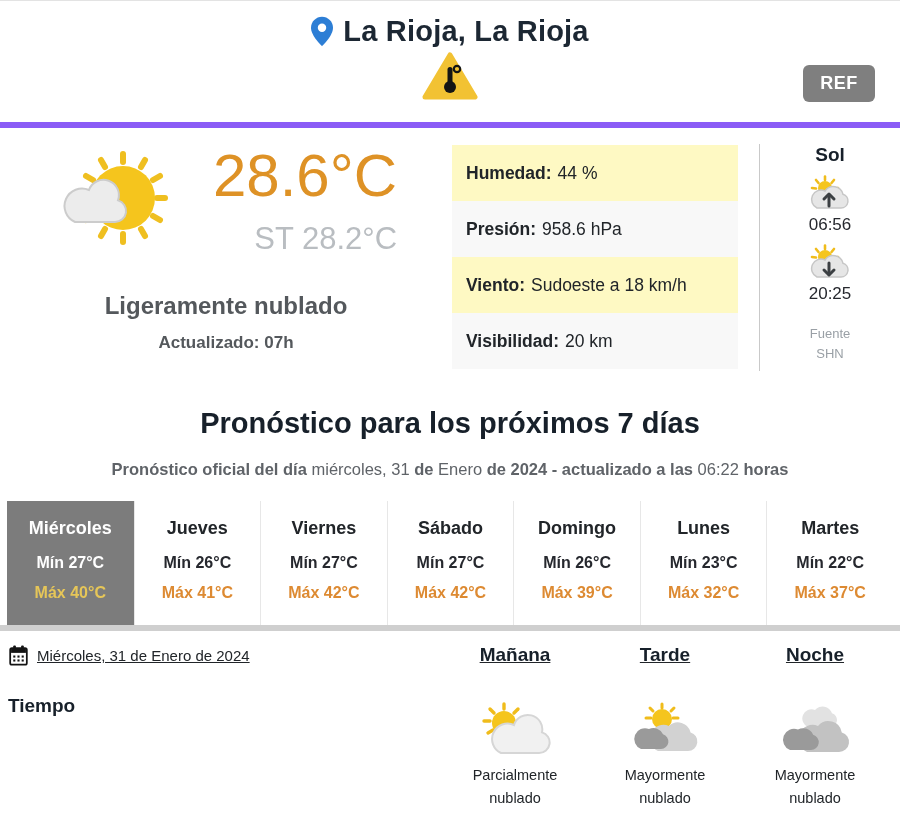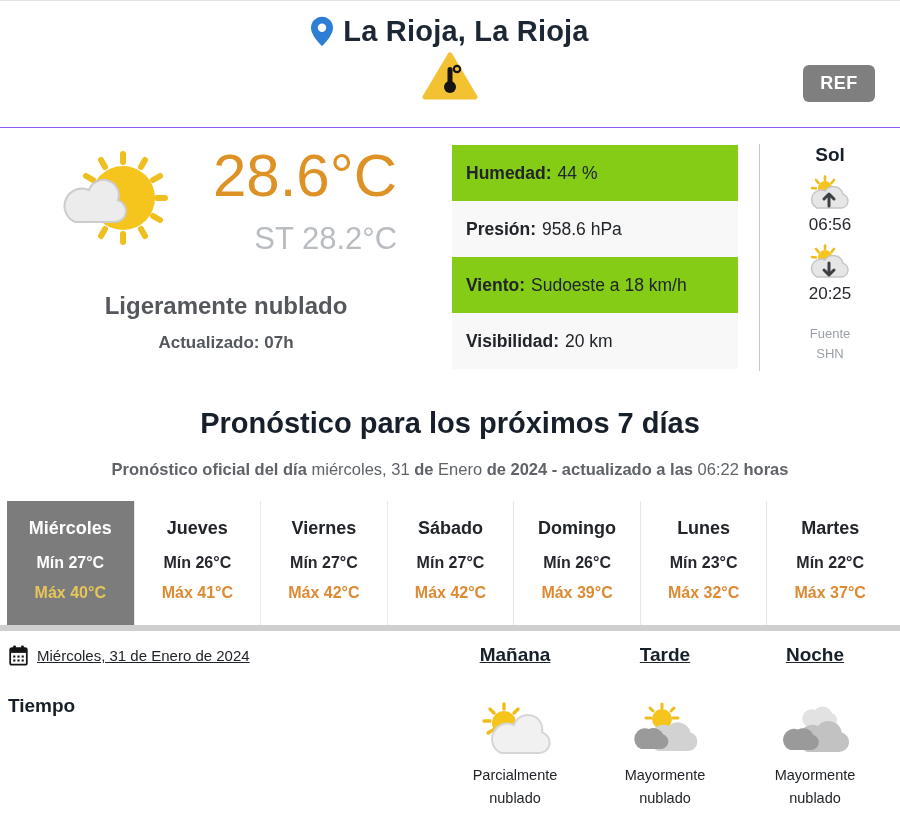--- a/index.html
+++ b/index.html
@@ -6,21 +6,21 @@
   html,body { background:#fff; }
   body {
     width:900px; height:827px;
     font-family:"Liberation Sans", sans-serif;
     color:#212529; overflow:hidden; position:relative;
     border-top:1px solid #e3e3e3;
   }
   .page { width:900px; height:100%; }
 
   
-  header { position:relative; padding-top:14px; border-bottom:1px solid #8b5cf6; height:127px; }
+  header { position:relative; padding-top:14px; border-bottom:6px solid #8b5cf6; height:127px; }
   .title-row { display:flex; justify-content:center; align-items:center; gap:10px; }
   .title-row h1 { font-size:29px; font-weight:bold; color:#1c2733; letter-spacing:.2px; }
   .warn-row { display:flex; justify-content:center; margin-top:4px; }
   .ref-btn {
     position:absolute; top:64px; right:25px;
     width:72px; height:37px; background:#7f7f7f; color:#fff;
     border:none; border-radius:6px; font-family:inherit;
     font-size:18px; font-weight:bold; letter-spacing:.5px; cursor:pointer;
   }
 
@@ -29,21 +29,21 @@
   .cur-main { display:flex; justify-content:center; align-items:flex-start; gap:42px; padding-left:4px; }
   .cur-icon { width:112px; height:112px; flex:0 0 auto; margin-top:2px; }
   .temp-block { display:flex; flex-direction:column; align-items:flex-end; }
   .temp { font-size:60px; line-height:1.05; color:#de9226; font-weight:normal; }
   .feels { font-size:31px; color:#b9bdc1; margin-top:14px; }
   .cond { text-align:center; margin-top:34px; font-size:24px; font-weight:bold; color:#54585c; }
   .updated { text-align:center; margin-top:13px; font-size:17px; font-weight:bold; color:#54585c; }
 
   .cur-details { display:flex; flex-direction:column; margin-top:1px; }
   .detail-row { height:56px; display:flex; align-items:center; padding-left:14px; font-size:17.5px; color:#212529; }
-  .detail-row.shaded { background:#84cc16; }
+  .detail-row.shaded { background:#fef9c3; }
   .detail-row.light  { background:#f8f8f8; }
   .dlabel { font-weight:bold; }
   .dvalue { margin-left:6px; }
 
   .sun-col { border-left:1px solid #c9c9c9; margin-left:21px; display:flex; flex-direction:column; align-items:center; padding-top:0; }
   .sun-title { font-size:19px; font-weight:bold; color:#17202a; }
   .sun-col svg { margin-top:9px; }
   .sun-time { font-size:17px; color:#26282e; margin-top:4px; }
   .sun-src { margin-top:20px; font-size:13px; color:#9aa0a6; text-align:center; line-height:1.55; }
 

